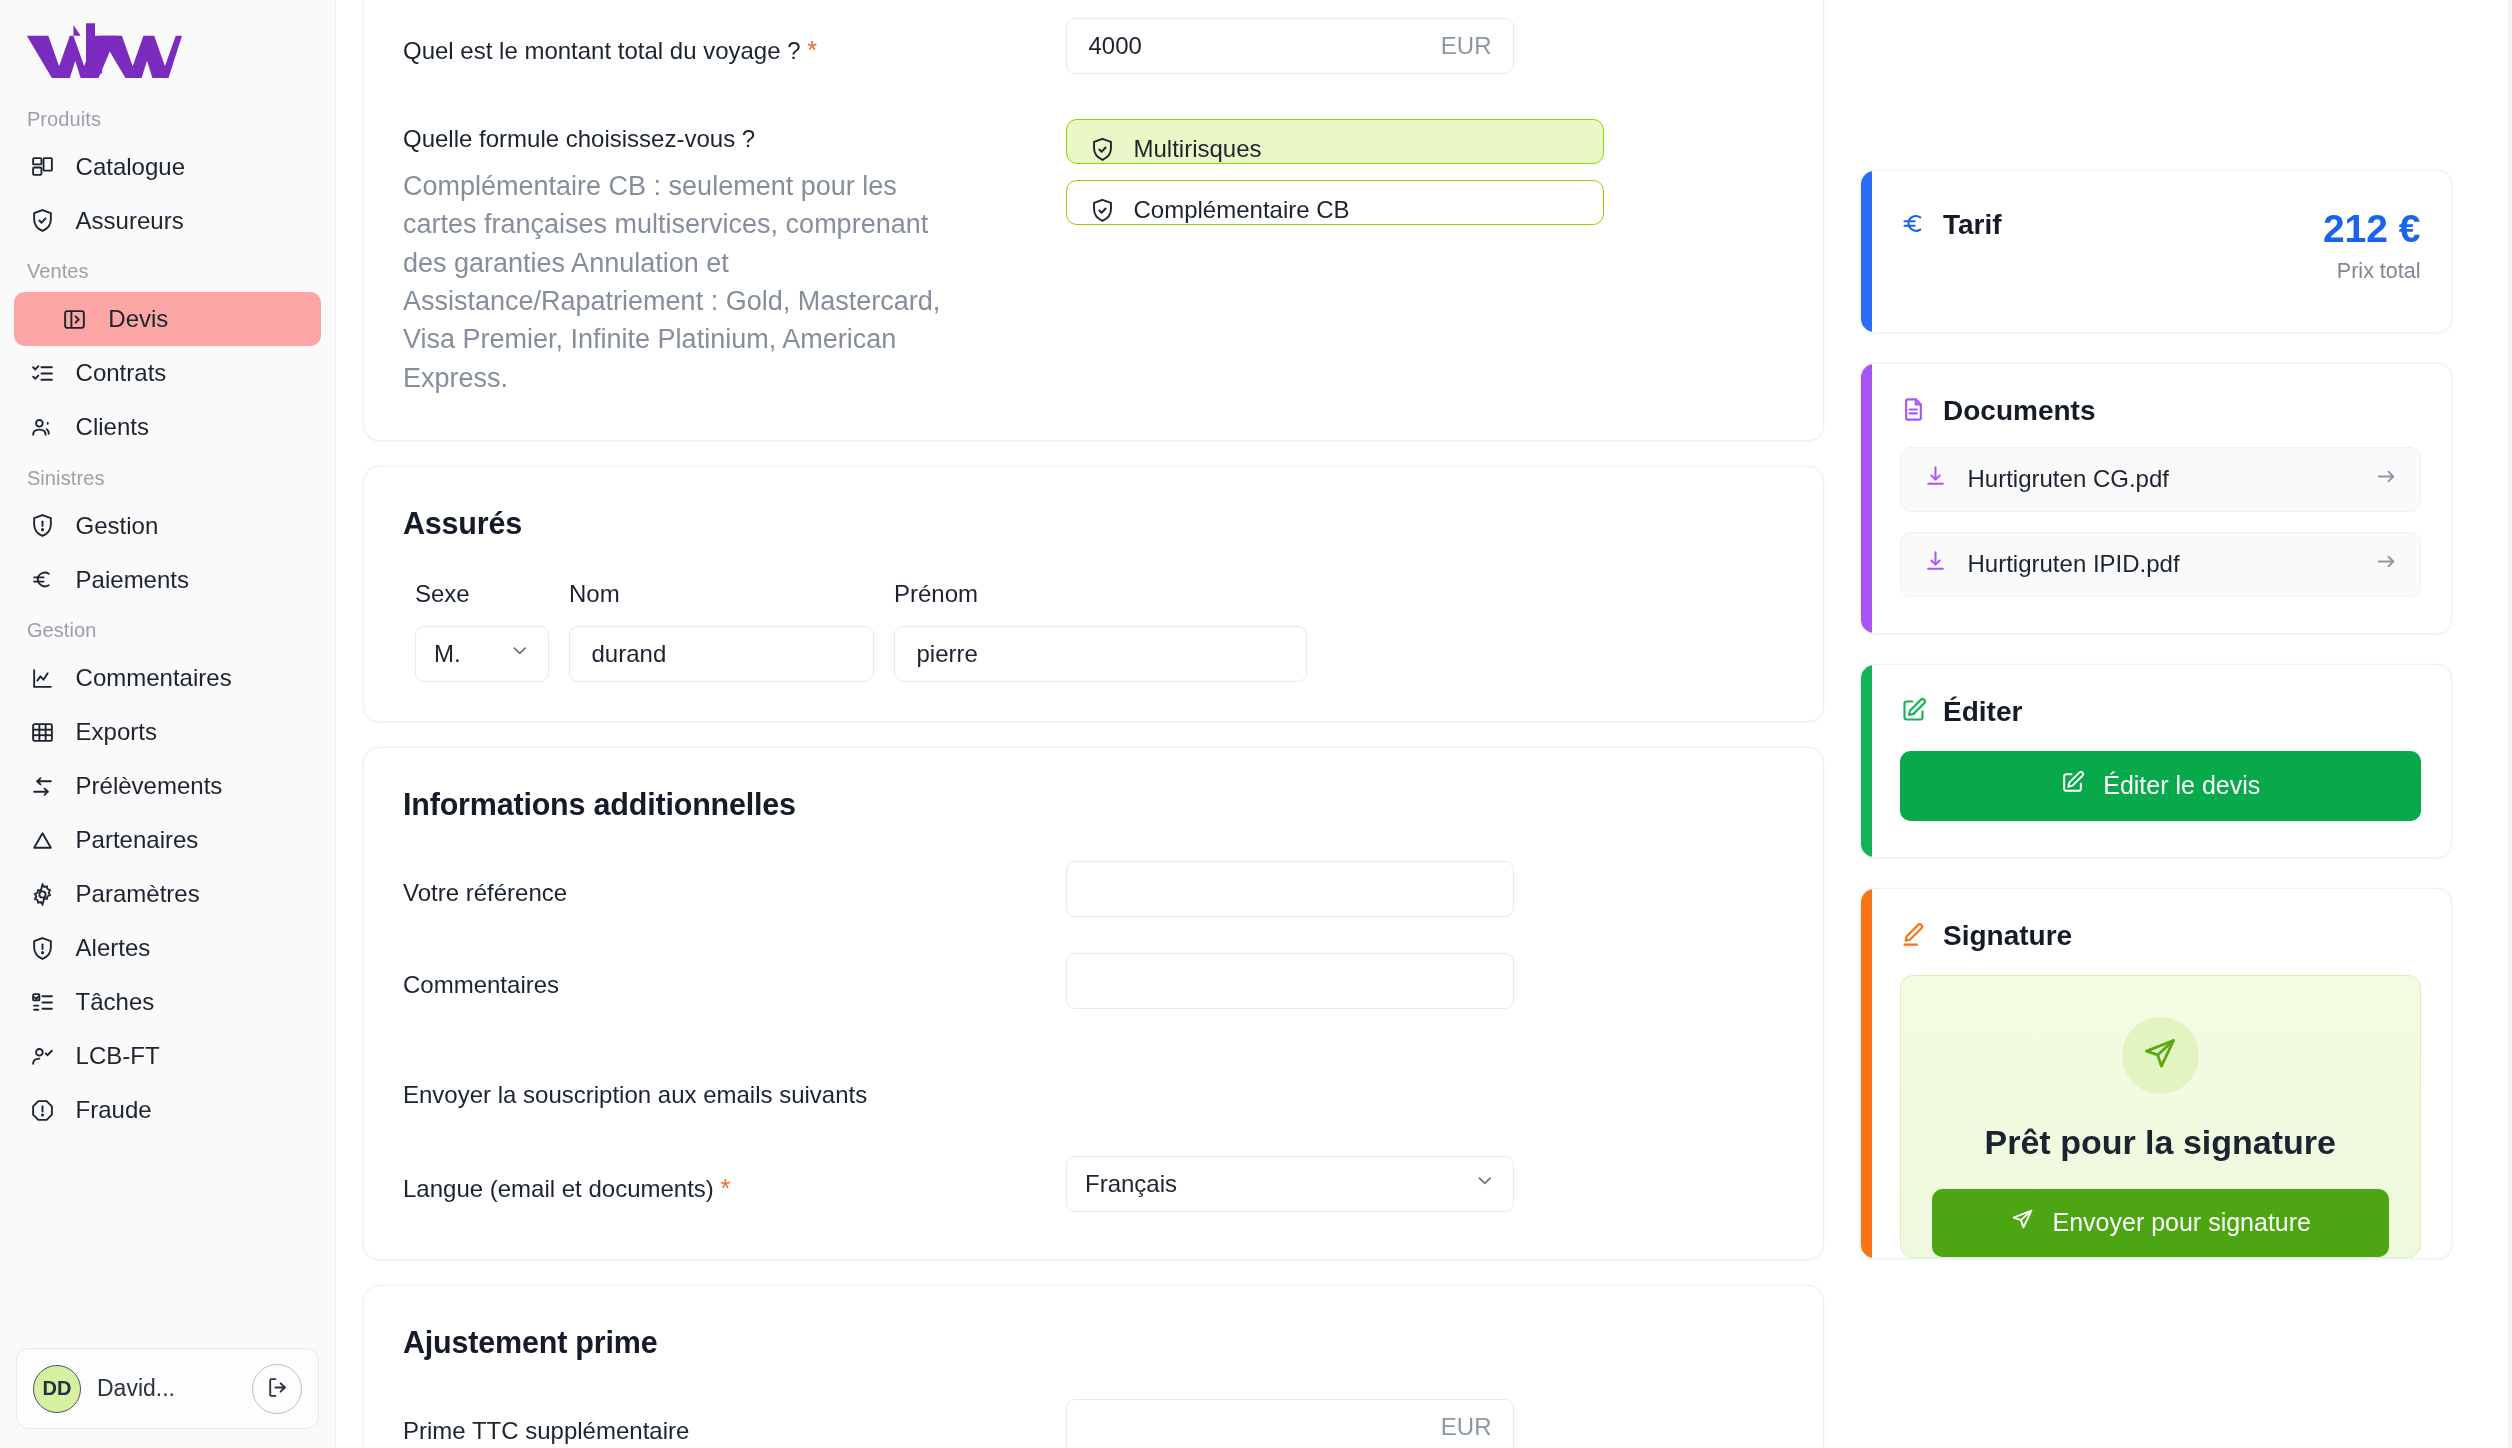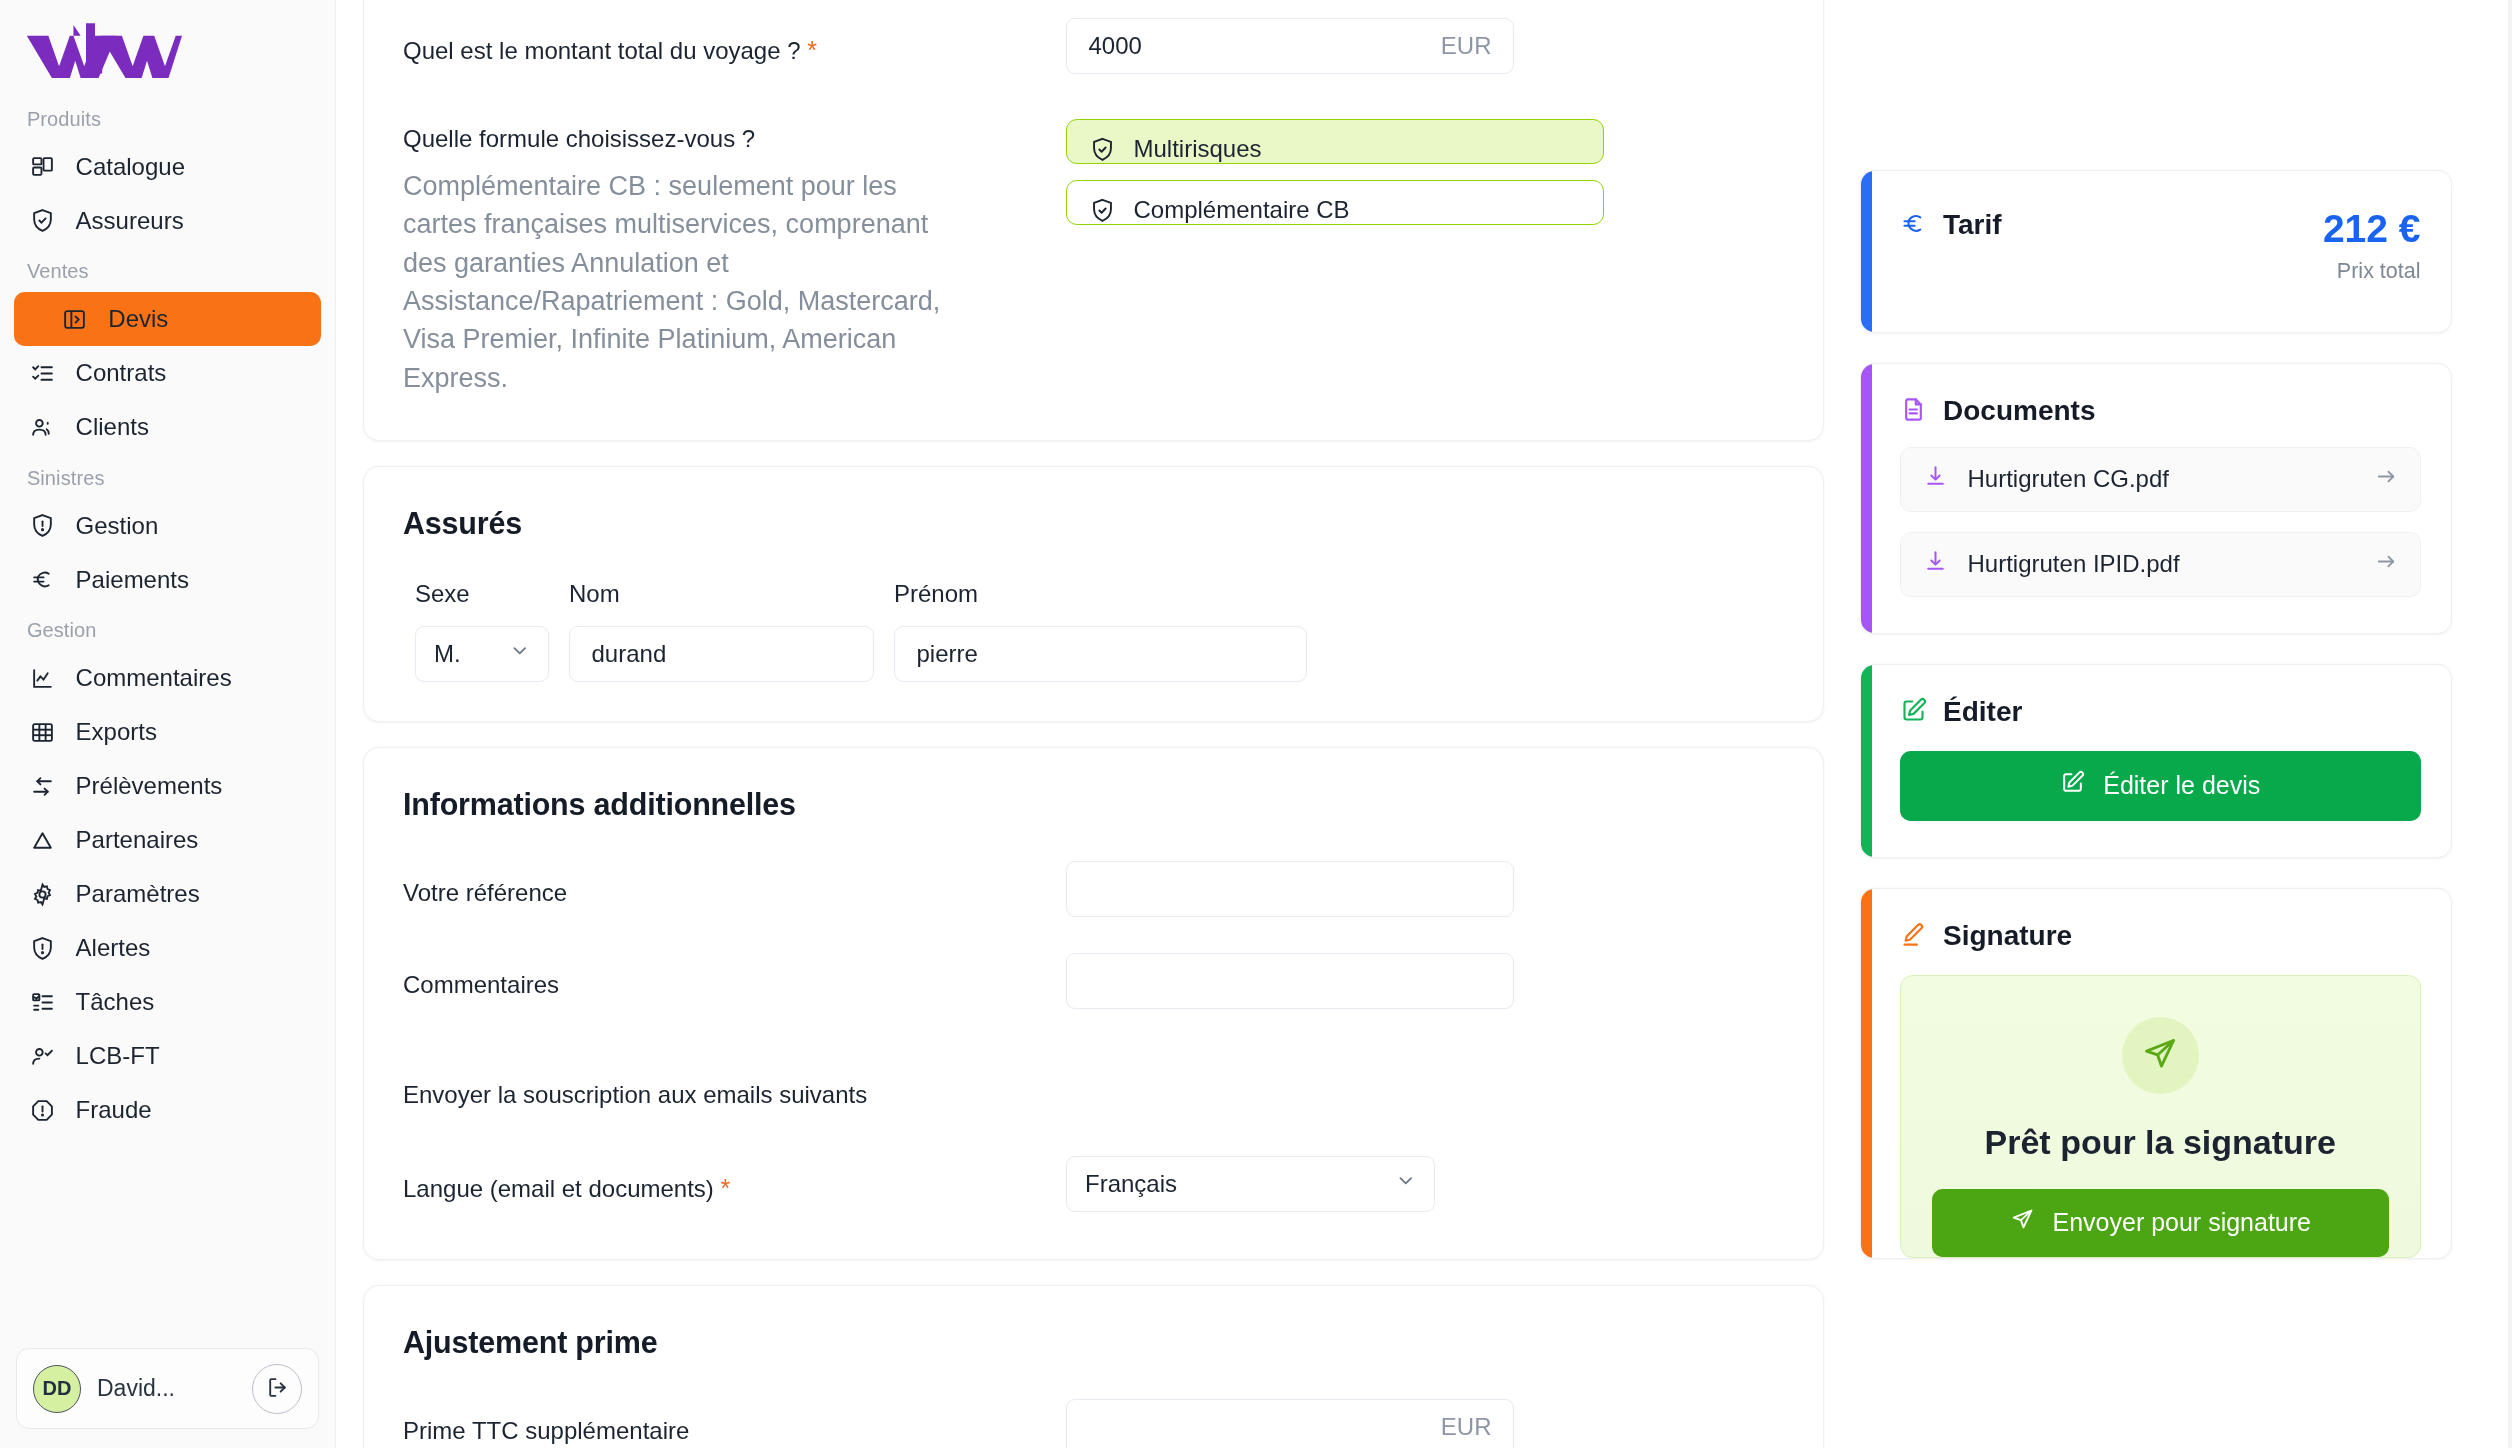--- a/index.html
+++ b/index.html
@@ -30,21 +30,21 @@
   }
   .nav-item {
     display: flex; align-items: center; gap: 20px;
     height: 54px; padding: 0 14.3px; border-radius: 10.8px;
     color: #1c2430; font-size: 24px; font-weight: 400;
     cursor: pointer;
   }
   .nav-item .ico { width: 27px; height: 27px; flex: 0 0 27px;
     display: flex; align-items: center; justify-content: center; }
   .nav-item .ico svg { display: block; }
-  .nav-item.active { background: #f97316; padding-left: 47px; }
+  .nav-item.active { background: #fca5a5; padding-left: 47px; }
   .nav-label { line-height: 1; }
 
   .user-box {
     position: absolute; left: 16px; bottom: 20px;
     width: 303px; height: 81px;
     border: 1.8px solid #e7e9ed; border-radius: 12.6px;
     background: #fdfdfd;
     display: flex; align-items: center; padding: 0 16px; gap: 16px;
   }
   .avatar {
@@ -121,21 +121,21 @@
   .option-btn.selected { background: #eaf8c8; }
   .option-btn .shield { width: 27px; height: 27px; flex: 0 0 27px; }
 
   .select {
     height: 56px; border: 1.8px solid #e6eaf1; border-radius: 9px;
     background: #fff; display: flex; align-items: center;
     justify-content: space-between; padding: 0 18px;
     font-size: 24px; color: #1b2430; cursor: pointer;
   }
   .select.sexe { width: 134px; }
-  .select.langue { width: 369px; }
+  .select.langue { width: 448px; }
 
   .field-col-label { font-size: 24px; color: #1b2430; margin-bottom: 18px; }
 
   .btn-outline {
     width: 448px; height: 56px;
     border: 2.7px solid #131a26; border-radius: 10.8px; background: #fff;
     display: flex; align-items: center; justify-content: center; gap: 16px;
     font-size: 24px; color: #131a26; cursor: pointer;
   }
 

